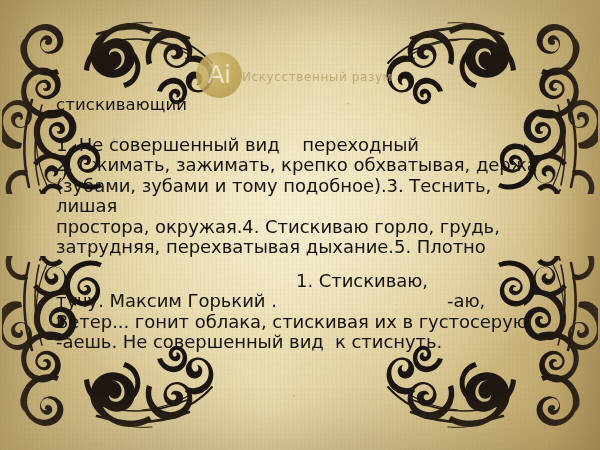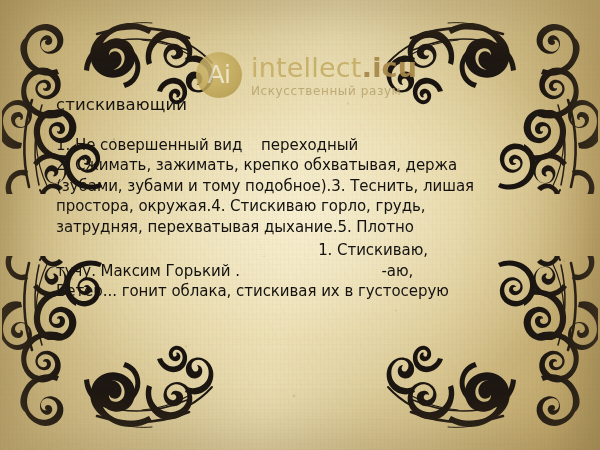--- a/index.html
+++ b/index.html
@@ -75,21 +75,20 @@
   .orn-bl { left: 2px;   bottom: 4px; transform: scaleY(-1); }
   .orn-br { right: 2px;  bottom: 4px; transform: scale(-1,-1); }
 
   
   .watermark {
     position: absolute;
     left: 196px;
     top: 52px;
     display: flex;
     align-items: center;
-    gap: 9px;
     pointer-events: none;
     opacity: .93;
   }
   .wm-badge {
     width: 46px;
     height: 46px;
     border-radius: 50%;
     background: radial-gradient(circle at 36% 30%, #d4bd74 0%, #c2a959 55%, #ab9247 100%);
     display: flex;
     align-items: center;
@@ -132,26 +131,26 @@
   }
   .headword {
     font-size: 16.5px;
     line-height: 1.25;
     letter-spacing: .1px;
     white-space: nowrap;
     margin-top: 35px;
   }
   .block {
     margin-top: 19px;
-    font-size: 15px;
+    font-size: 18px;
     line-height: 20.5px;
     letter-spacing: -.05px;
   }
   .block p { margin: 0; white-space: pre-wrap; }
-  .block.second { margin-top: 3px; }
+  .block.second { margin-top: 13px; }
   .indent-right { text-align: right; padding-right: 128px; }
 </style>
 </head>
 <body>
 
 <div id="page">
 
   <div class="grain"></div>
   <div class="specks"></div>
 
@@ -277,39 +276,39 @@
         <path d="M118 22c10-3 21-4 32-3" stroke-width="1"></path>
       </g>
     </svg>
   </div>
 
   <div class="watermark">
     <div class="wm-badge">
       <span>Ai</span>
     </div>
     <div class="wm-text">
-      <div class="wm-title"><span>intellect</span><span class="icu">.icu</span></div>
       <div class="wm-sub">Искусственный  разум</div>
     </div>
   </div>
 
   <div class="content">
 
     <div class="headword">стискивающий</div>
 
     <div class="block">
       <p>1. Не совершенный вид    переходный</p>
       <p>2. Сжимать, зажимать, крепко обхватывая, держа</p>
       <p>(зубами, зубами и тому подобное).3. Теснить, лишая</p>
       <p>простора, окружая.4. Стискиваю горло, грудь,</p>
       <p>затрудняя, перехватывая дыхание.5. Плотно</p>
     </div>
 
     <div class="block second">
       <p class="indent-right">1. Стискиваю,</p>
       <p>тучу. Максим Горький .                              -аю,</p>
       <p>Ветер... гонит облака, стискивая их в густосерую</p>
+      <p>-аешь. Не совершенный вид  к стиснуть.</p>
     </div>
 
   </div>
 
   <div class="vignette"></div>
 </div>
 
 </body></html>

